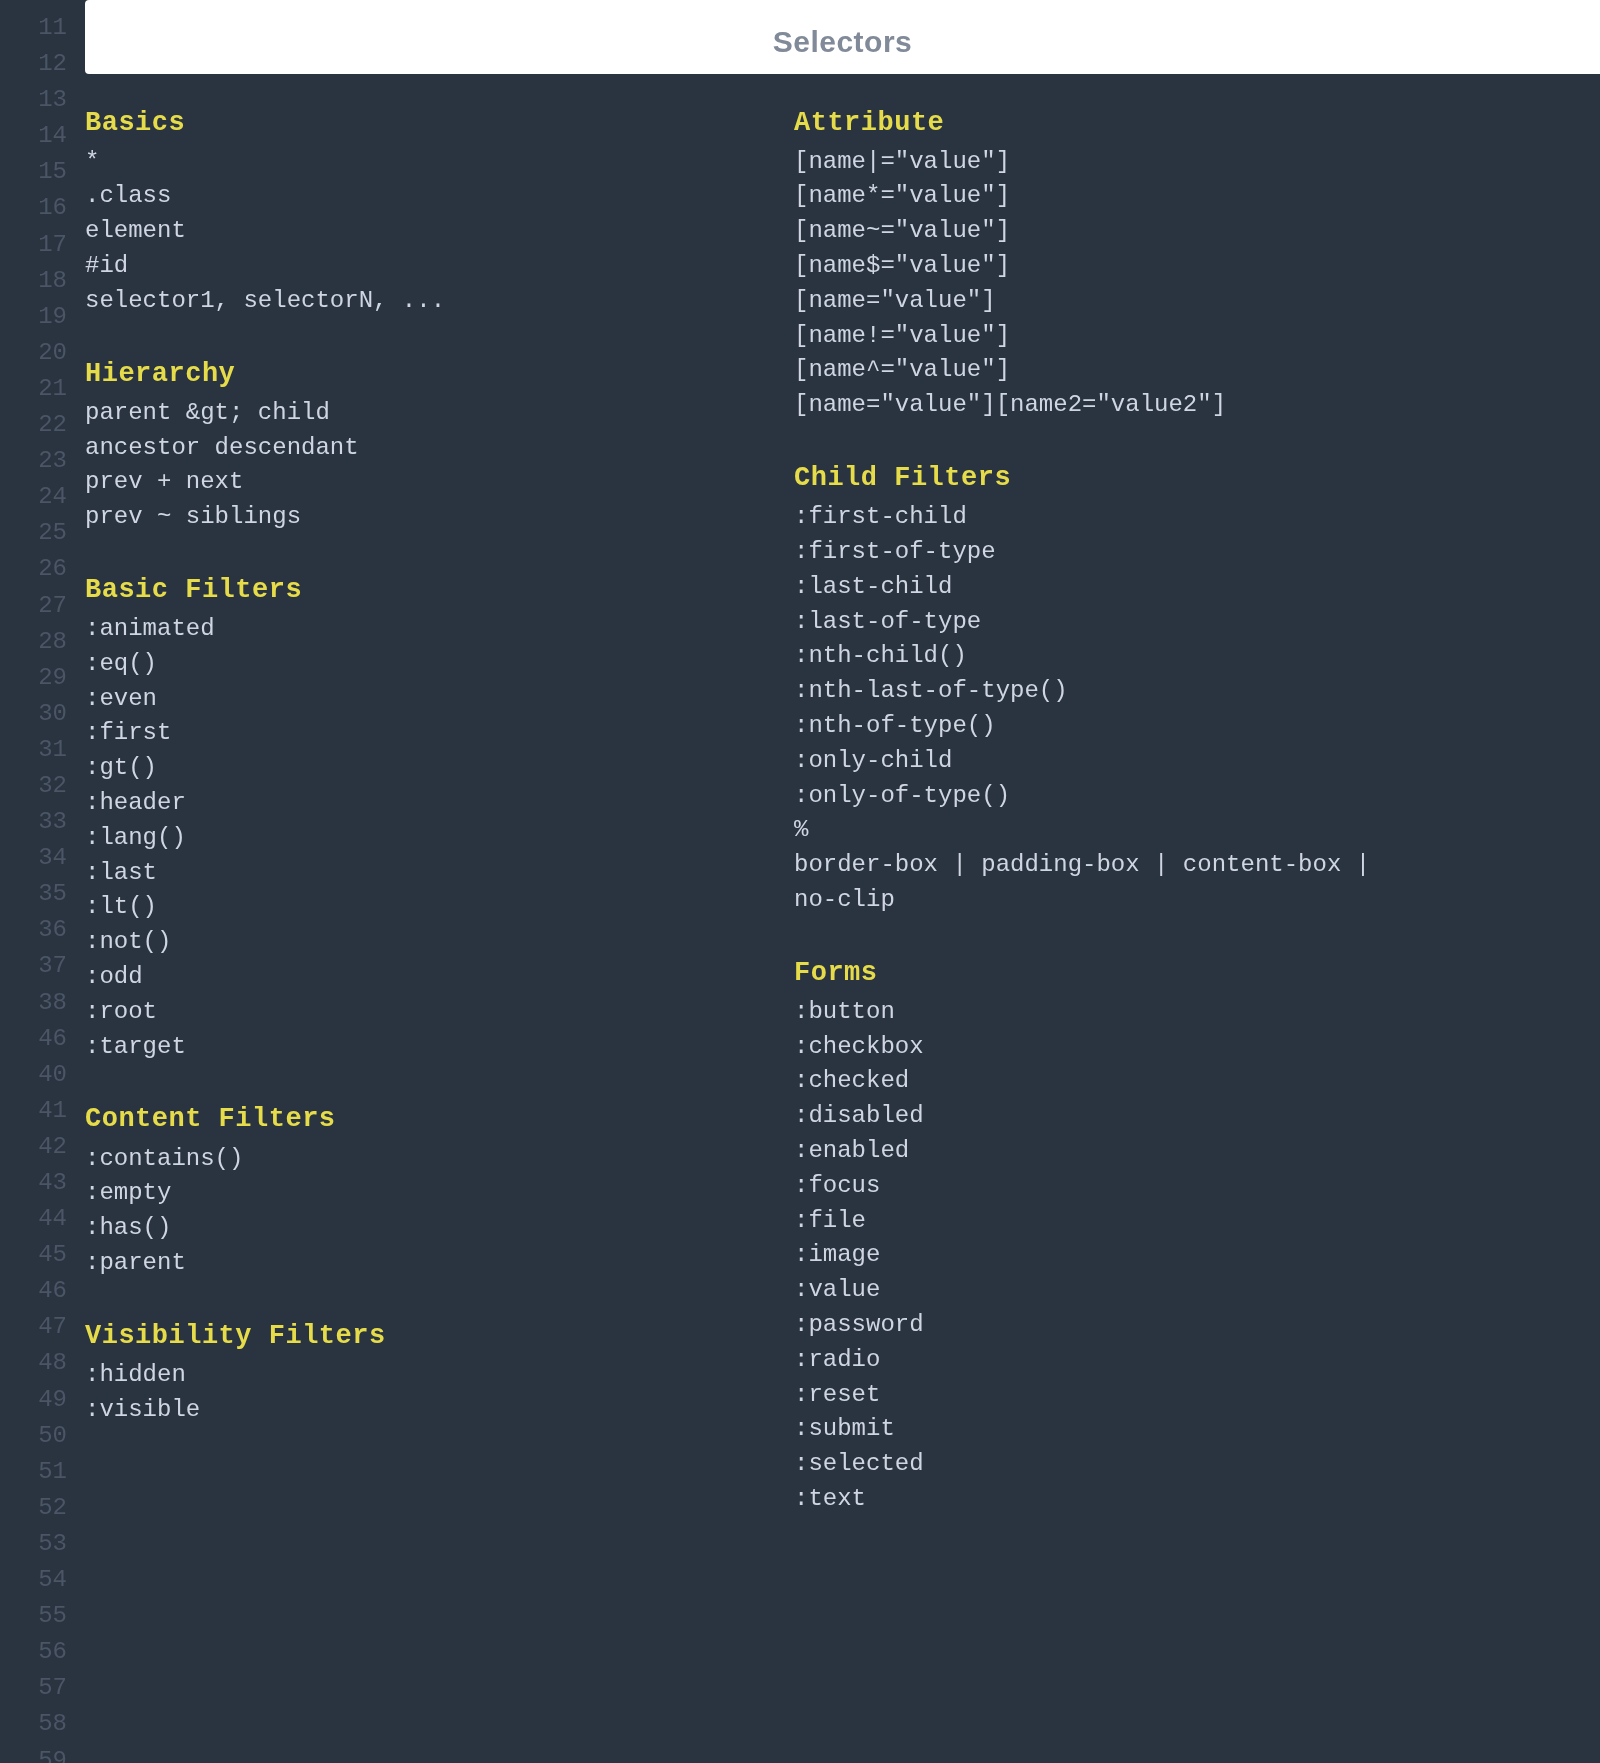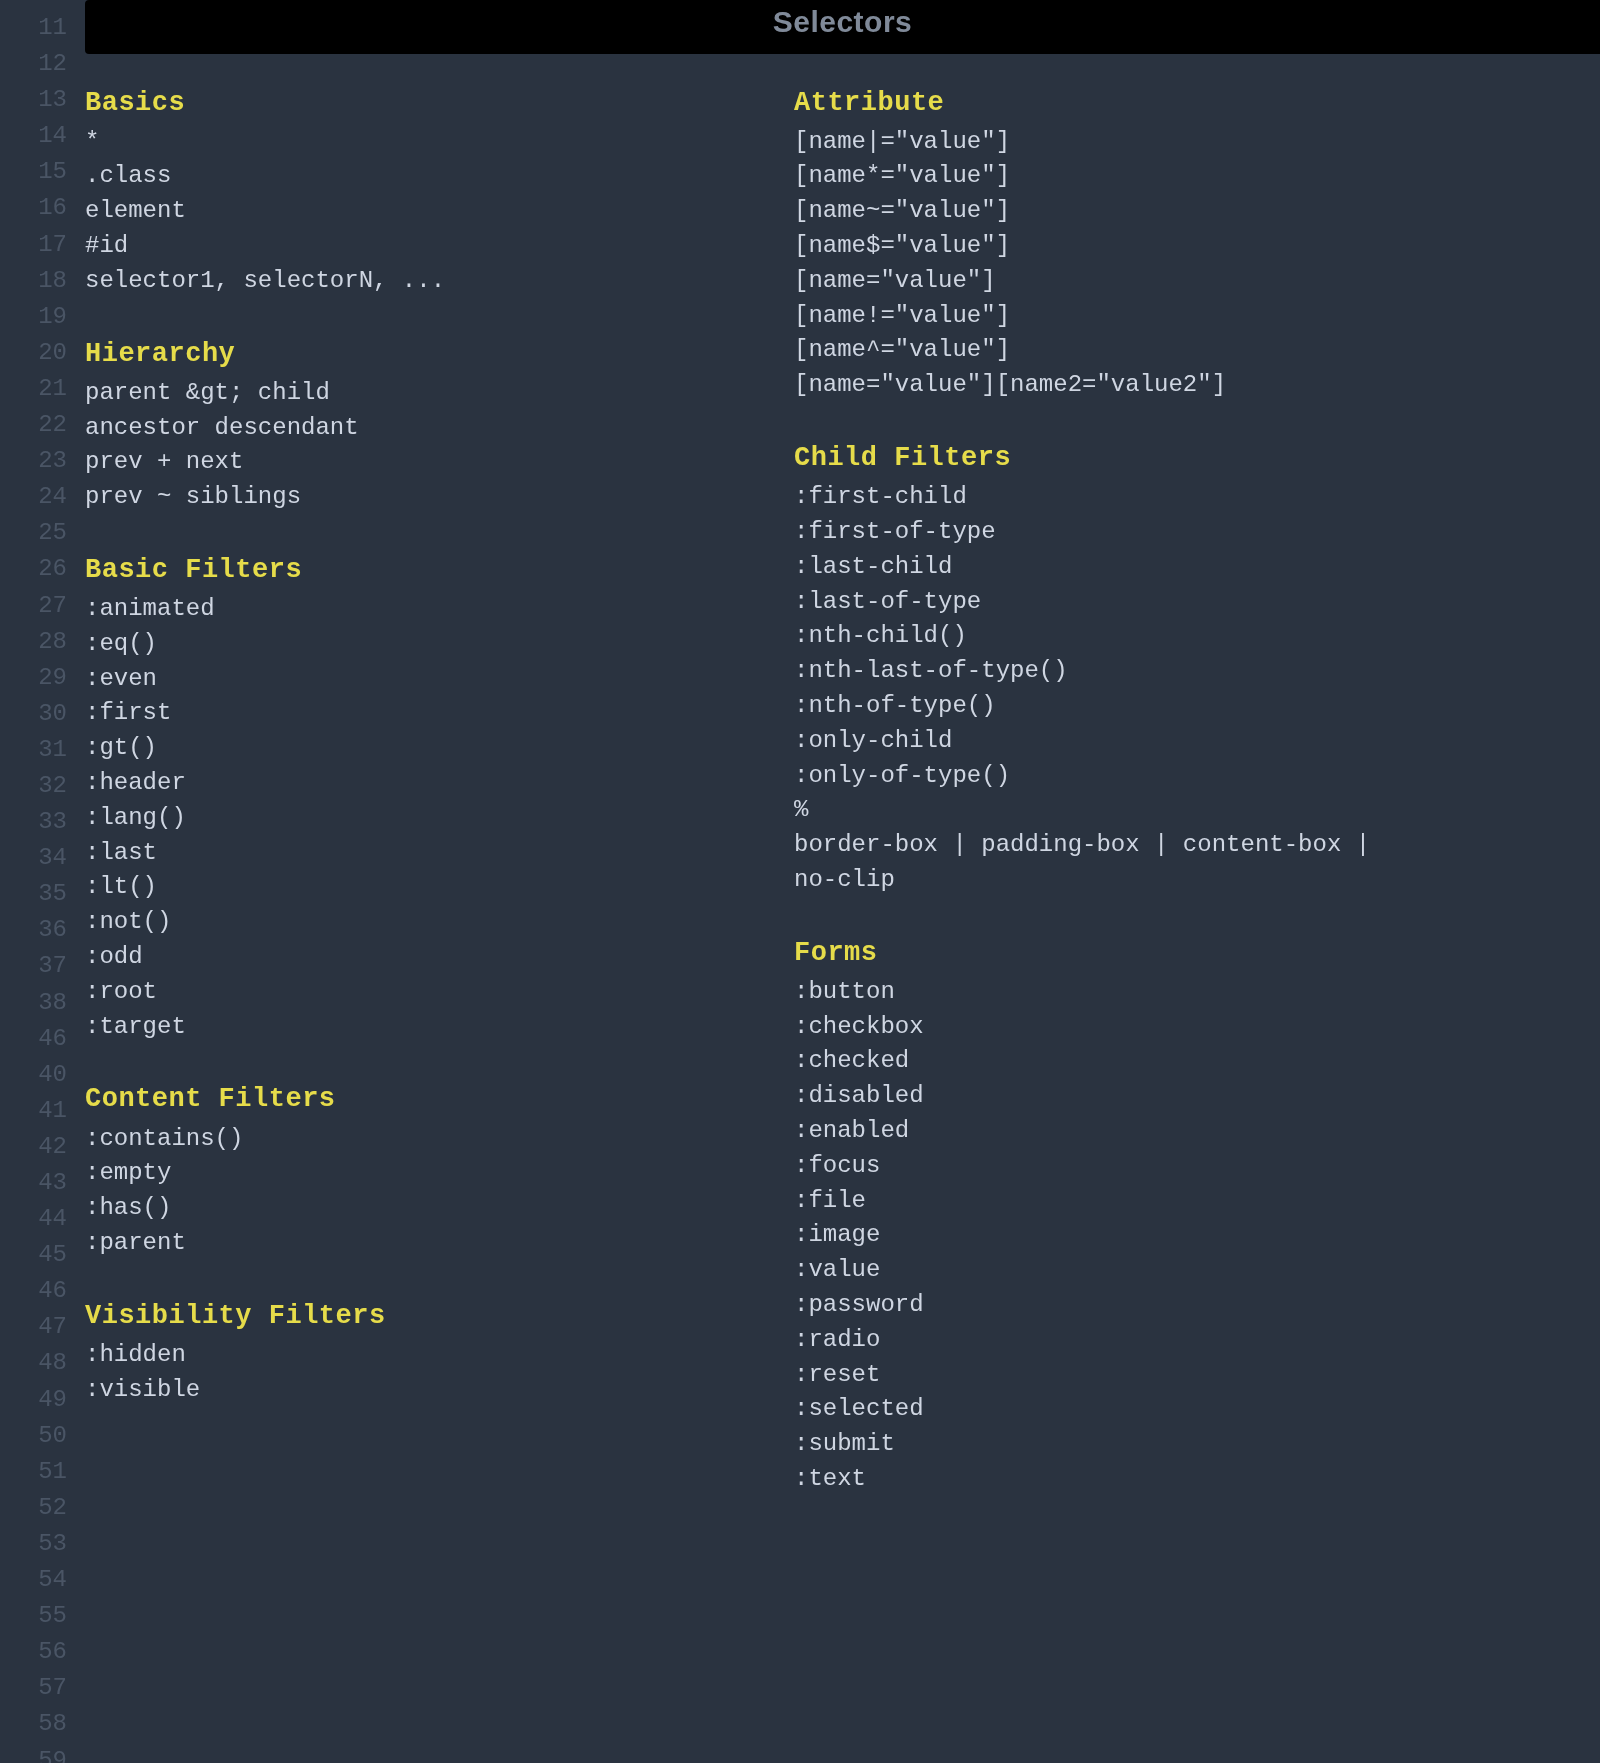--- a/index.html
+++ b/index.html
@@ -26,27 +26,27 @@
     font-size: 24px;
     line-height: 36.1px;
     user-select: none;
   }
   .gutter div { height: 36.1px; }
   .content {
     flex: 1;
     padding-top: 0;
   }
   .title-bar {
-    background: #000000;
+    background: #ffffff;
     color: #808a99;
     font-family: Arial, Helvetica, sans-serif;
     font-weight: 600;
     font-size: 30px;
     letter-spacing: 0.5px;
-    padding: 0 0 10px 0;
+    padding: 20px 0 10px 0;
     text-align: center;
     margin-bottom: 30px;
     border-radius: 4px 0 0 4px;
     width: calc(100% - 0px);
   }
   .columns {
     display: flex;
     gap: 18px;
     max-width: 1400px;
   }
@@ -207,20 +207,20 @@
             <div class="item">:checked</div>
             <div class="item">:disabled</div>
             <div class="item">:enabled</div>
             <div class="item">:focus</div>
             <div class="item">:file</div>
             <div class="item">:image</div>
             <div class="item">:value</div>
             <div class="item">:password</div>
             <div class="item">:radio</div>
             <div class="item">:reset</div>
+            <div class="item">:submit</div>
             <div class="item">:selected</div>
-            <div class="item">:submit</div>
             <div class="item">:text</div>
           </div>
         </div>
       </div>
   </div>
 </div>
 
 </body></html>

